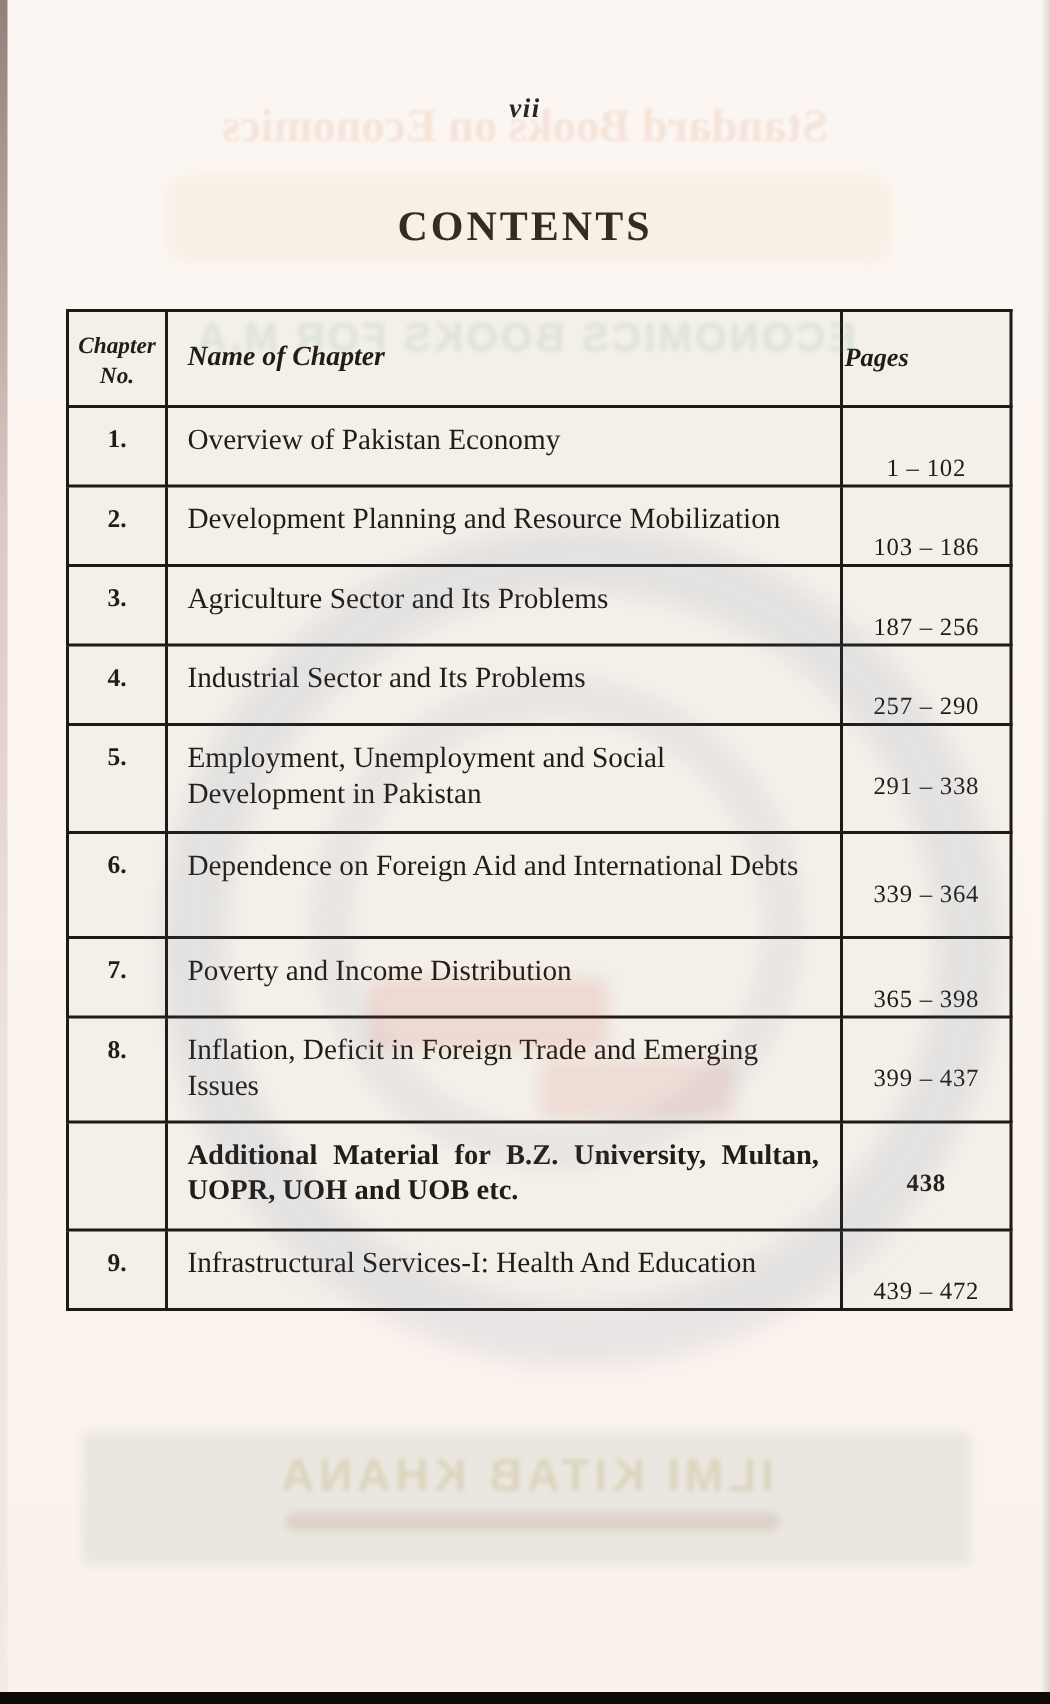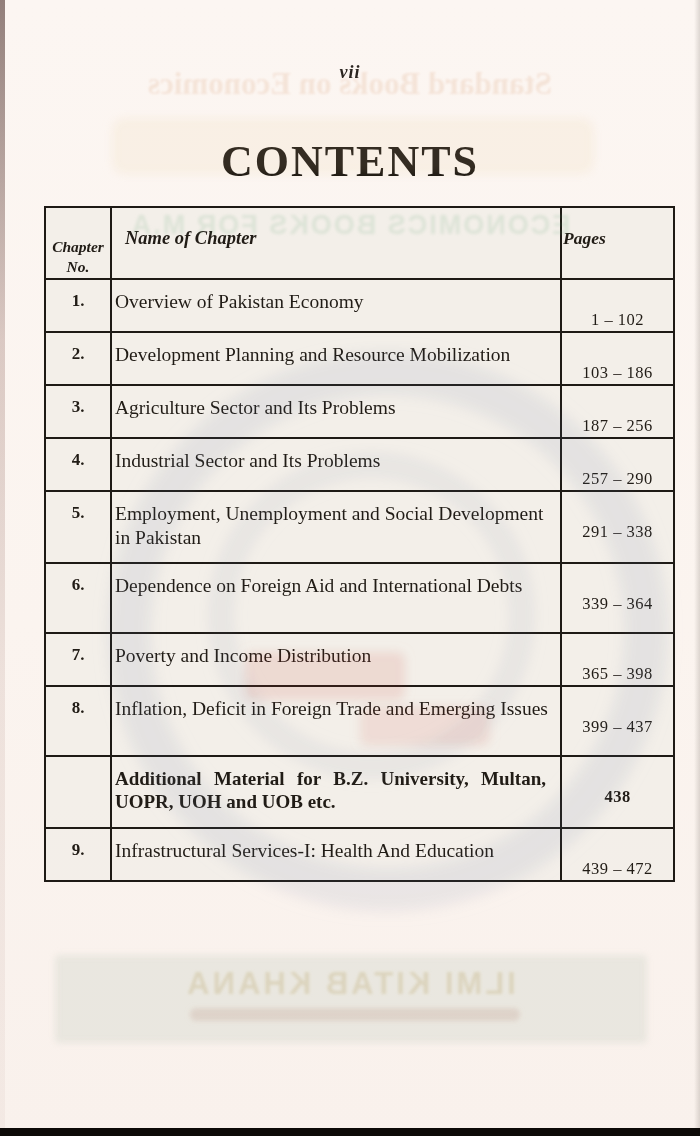--- a/index.html
+++ b/index.html
@@ -27,21 +27,21 @@
     background:linear-gradient(270deg,rgba(80,70,60,0.18),rgba(80,70,60,0));
   }
 
   
   .page-number{
     position:absolute;top:62px;left:0;width:100%;text-align:center;z-index:2;
     font-style:italic;font-weight:bold;font-size:18px;color:#2b2520;letter-spacing:1px;
   }
   .page-title{
     position:absolute;top:136px;left:0;width:100%;text-align:center;z-index:2;
-    font-weight:bold;font-size:44px;color:#17120e;letter-spacing:2px;
+    font-weight:bold;font-size:28px;color:#17120e;letter-spacing:2px;
   }
 
   .toc-wrap{position:absolute;left:44px;top:206px;z-index:2;}
   table.toc{
     border-collapse:collapse;table-layout:fixed;width:629px;
     background:rgba(241,237,232,0.85);
   }
   table.toc td{
     border:2.5px solid #1e1a15;
     vertical-align:top;
@@ -53,37 +53,37 @@
   col.c-pages{width:113px;}
 
   tr.rh-head{height:64px;}
   tr.rh-a{height:46px;}
   tr.rh-b{height:70px;}
   tr.rh-c{height:48px;}
   tr.rh-d{height:72px;}
 
   td.th-no{
     font-weight:bold;font-style:italic;font-size:15.5px;line-height:1.3;
-    text-align:center;padding-top:29px;
+    text-align:center;padding-top:13px;
   }
   td.th-name{
     font-weight:bold;font-style:italic;font-size:18.5px;
     padding:20px 0 0 13px;
     margin-left:30px;
   }
   td.th-pages{
     font-weight:bold;font-style:italic;font-size:17.5px;
     padding-top:20px;
   }
 
   td.no{
     font-weight:bold;font-size:17px;text-align:center;padding-top:11px;
   }
   td.name{
-    font-size:19.5px;line-height:1.22;padding:10px 12px 0 3px;
+    font-size:19.5px;line-height:1.22;padding:10px 12px 0 13px;
   }
   td.pages{
     font-size:16.5px;text-align:center;padding-top:30px;letter-spacing:0.5px;
   }
   tr.bold-row td.name{
     font-weight:bold;text-align:justify;padding-right:14px;font-size:19px;
   }
   tr.bold-row td.pages{font-weight:bold;text-align:center;}
 
   

